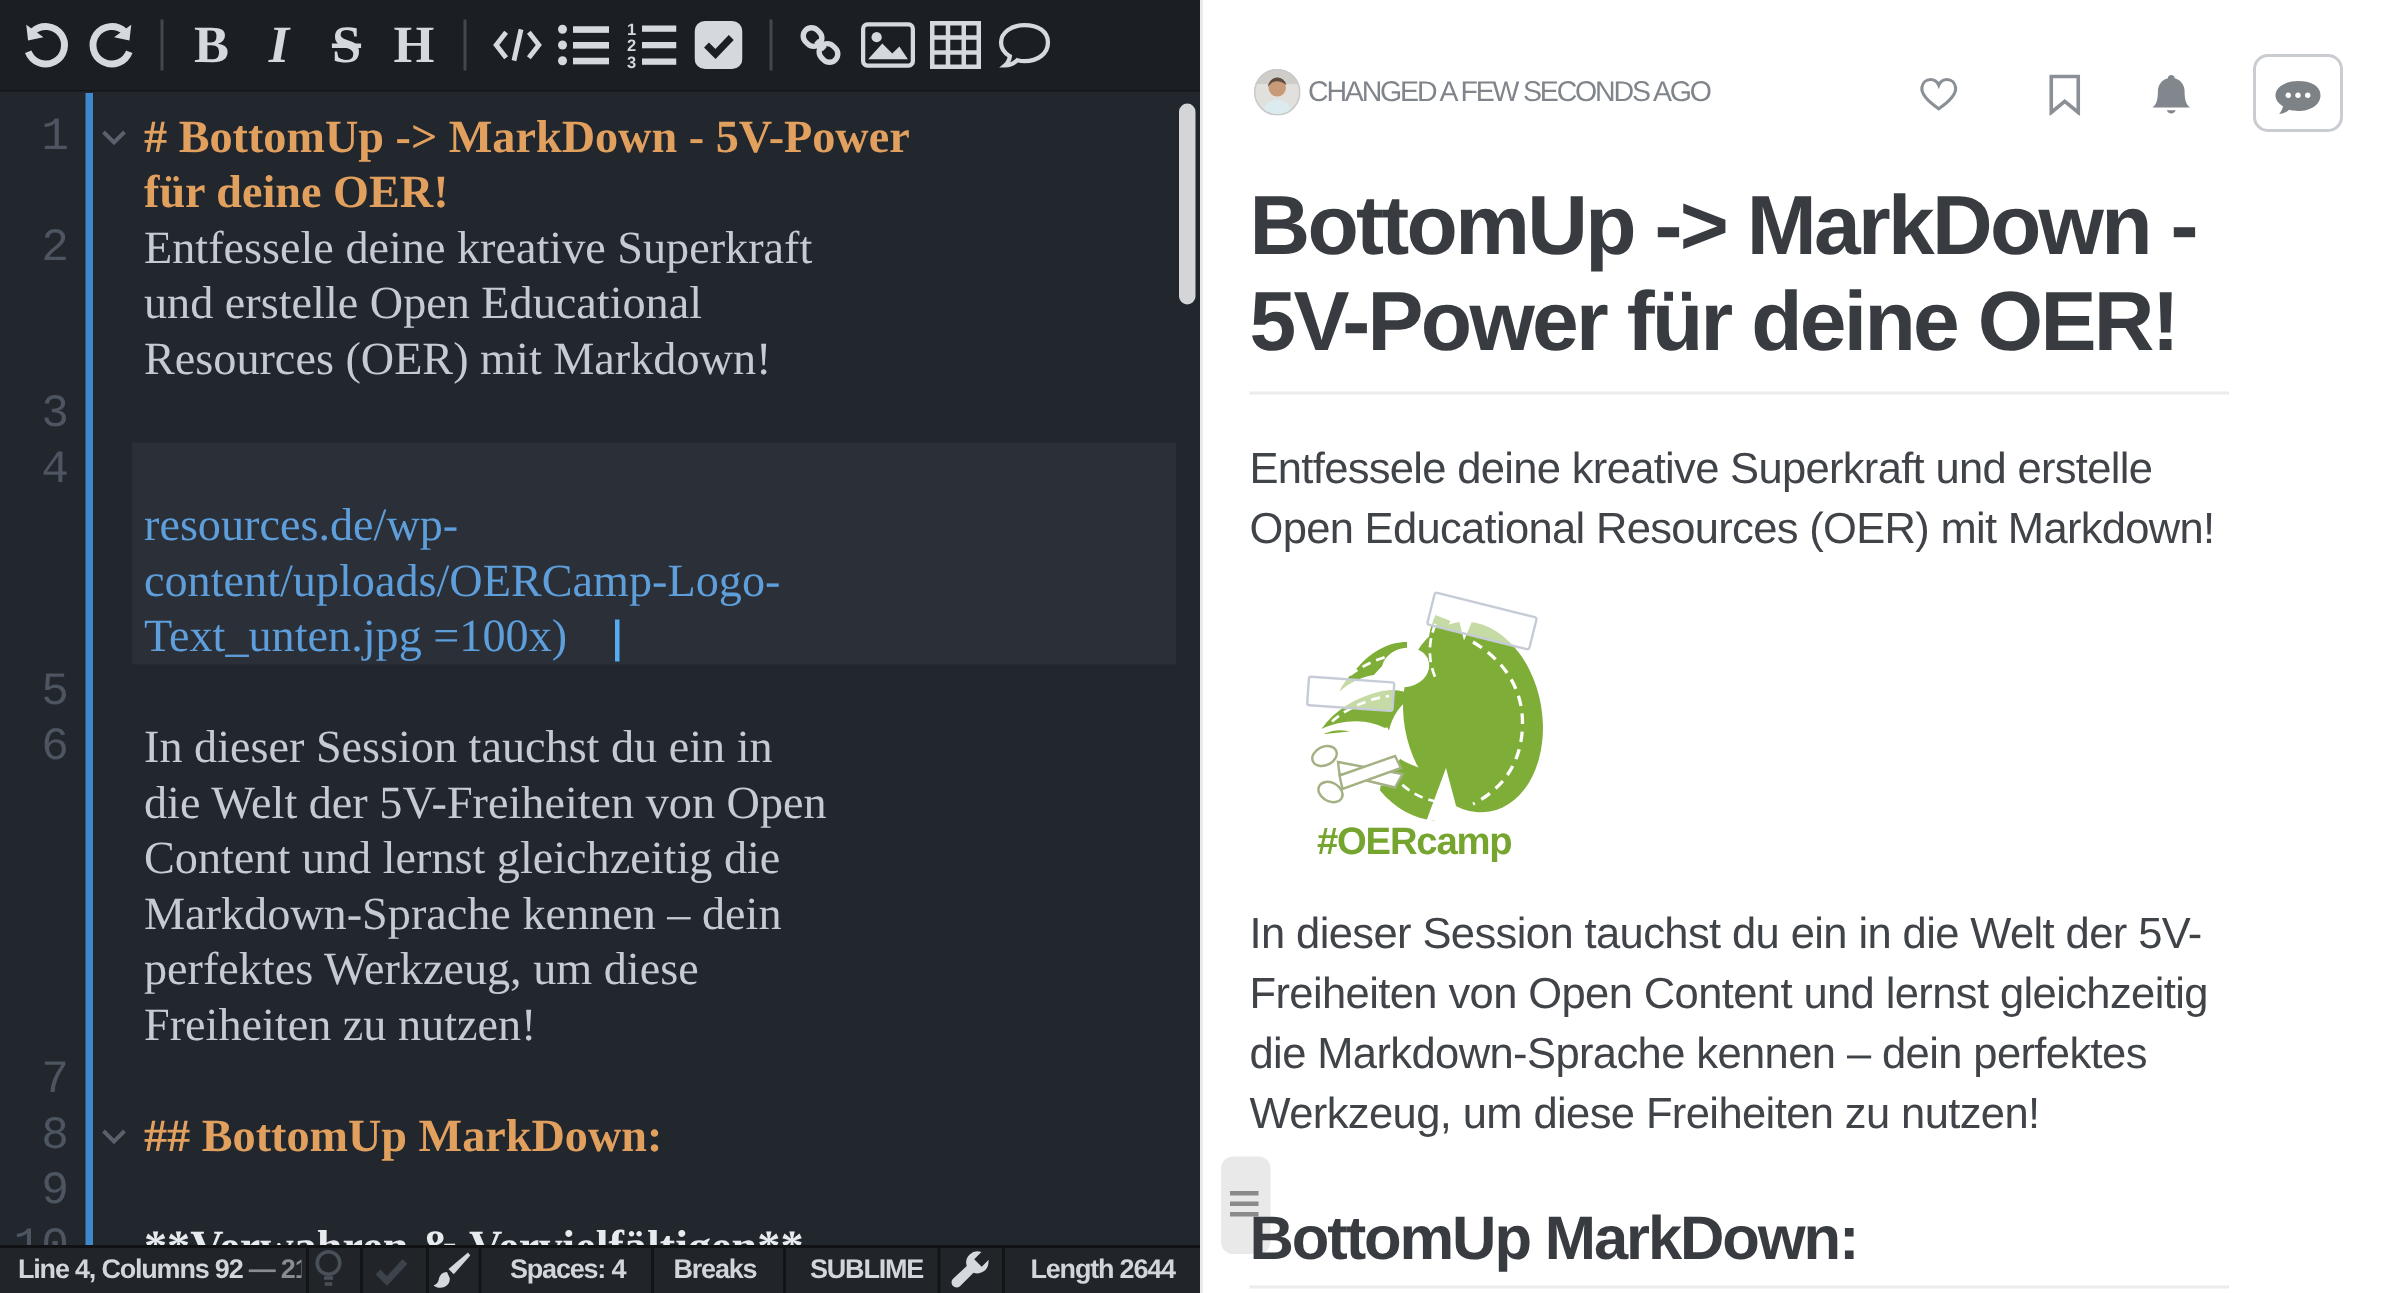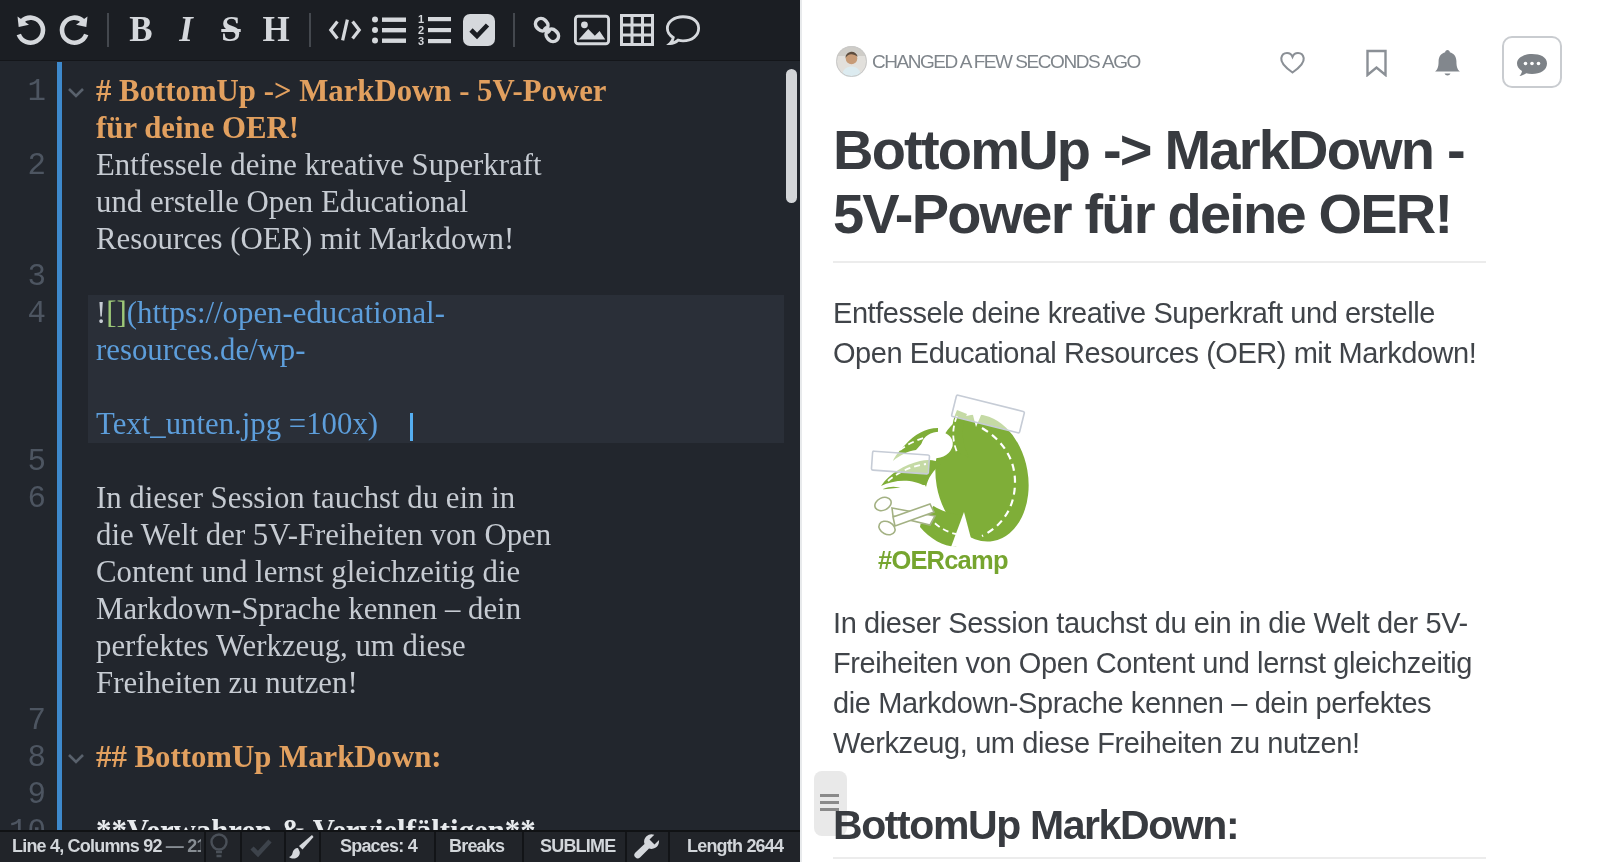--- a/index.html
+++ b/index.html
@@ -131,23 +131,23 @@
   <div id="bluebar"></div>
 <div class="crow" style="top:11.0px"><span class="o"># BottomUp -&gt; MarkDown - 5V-Power</span></div>
 <div class="gnum" style="top:11.0px">1</div>
 <div class="crow" style="top:48.0px"><span class="o">für deine OER!</span></div>
 <div class="crow" style="top:85.0px"><span class="t">Entfessele deine kreative Superkraft</span></div>
 <div class="gnum" style="top:85.0px">2</div>
 <div class="crow" style="top:159.0px"><span class="t">Resources (OER) mit Markdown!</span></div>
 <div class="crow" style="top:122.0px"><span class="t">und erstelle Open Educational</span></div>
 <div class="crow" style="top:196.0px"></div>
 <div class="gnum" style="top:196.0px">3</div>
-<div class="crow" style="top:233.0px"><span class="t">!</span><span class="g">[]</span><span class="b">(https://open-educational-</span></div>
 <div class="gnum" style="top:233.0px">4</div>
 <div class="crow" style="top:270.0px"><span class="b">resources.de/wp-</span></div>
+<div class="crow" style="top:307.0px"><span class="b">content/uploads/OERCamp-Logo-</span></div>
 <div class="crow" style="top:344.0px"><span class="b">Text_unten.jpg =100x)</span></div>
 <div class="crow" style="top:381.0px"></div>
 <div class="gnum" style="top:381.0px">5</div>
 <div class="crow" style="top:418.0px"><span class="t">In dieser Session tauchst du ein in</span></div>
 <div class="gnum" style="top:418.0px">6</div>
 <div class="crow" style="top:455.0px"><span class="t">die Welt der 5V-Freiheiten von Open</span></div>
 <div class="crow" style="top:492.0px"><span class="t">Content und lernst gleichzeitig die</span></div>
 <div class="crow" style="top:529.0px"><span class="t">Markdown-Sprache kennen – dein</span></div>
 <div class="crow" style="top:566.0px"><span class="t">perfektes Werkzeug, um diese</span></div>
 <div class="crow" style="top:603.0px"><span class="t">Freiheiten zu nutzen!</span></div>

